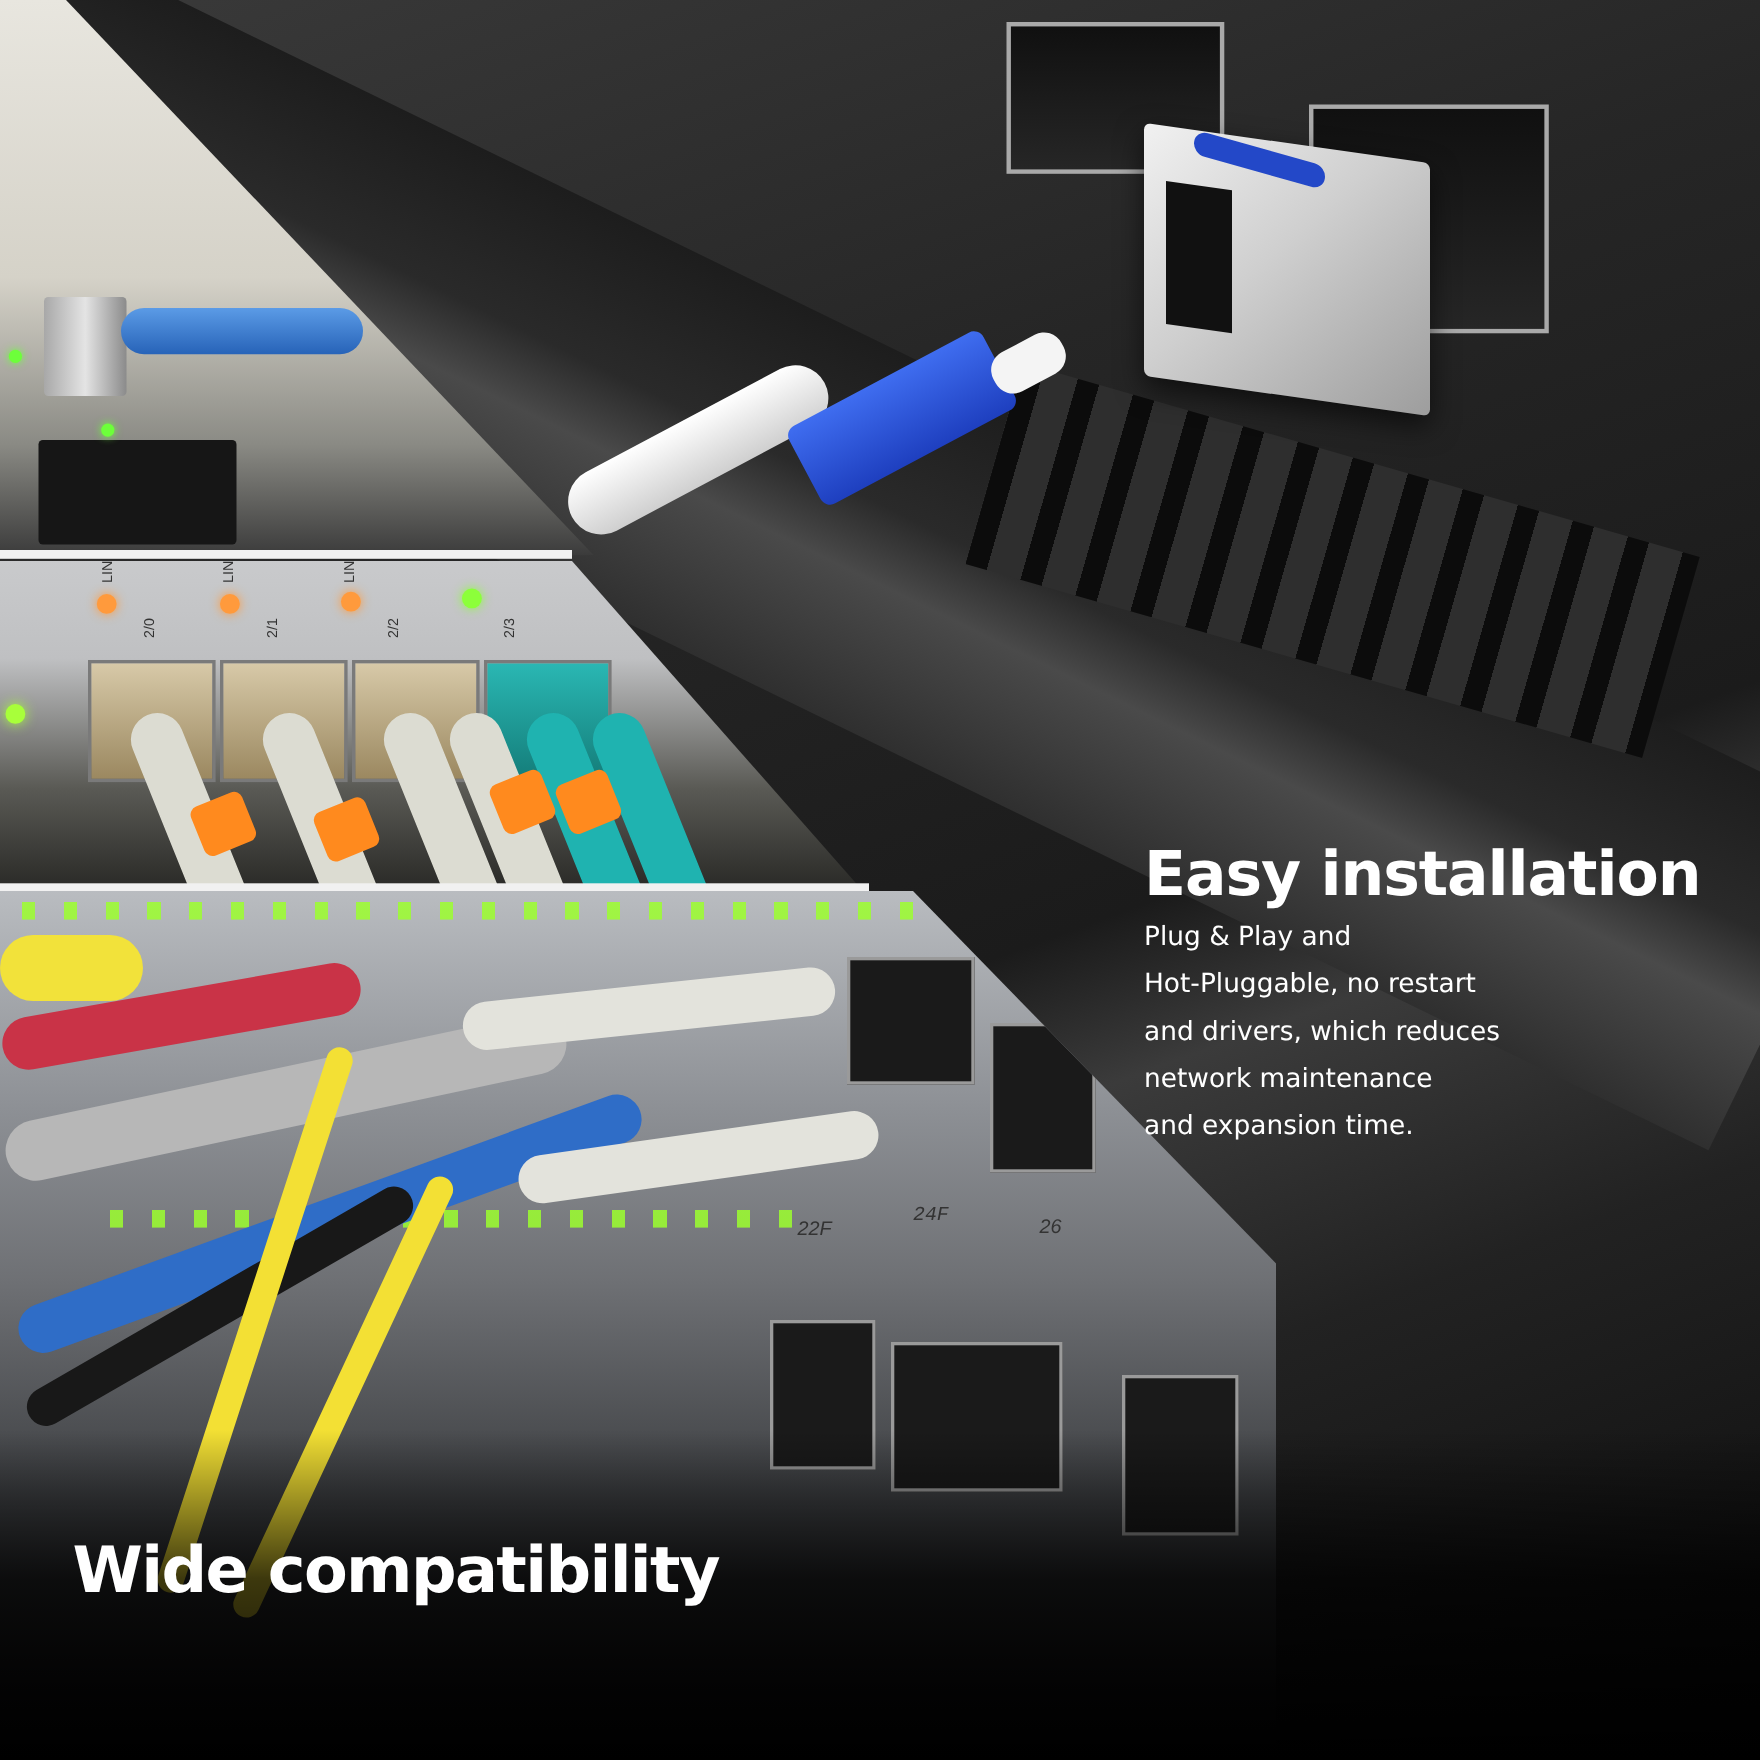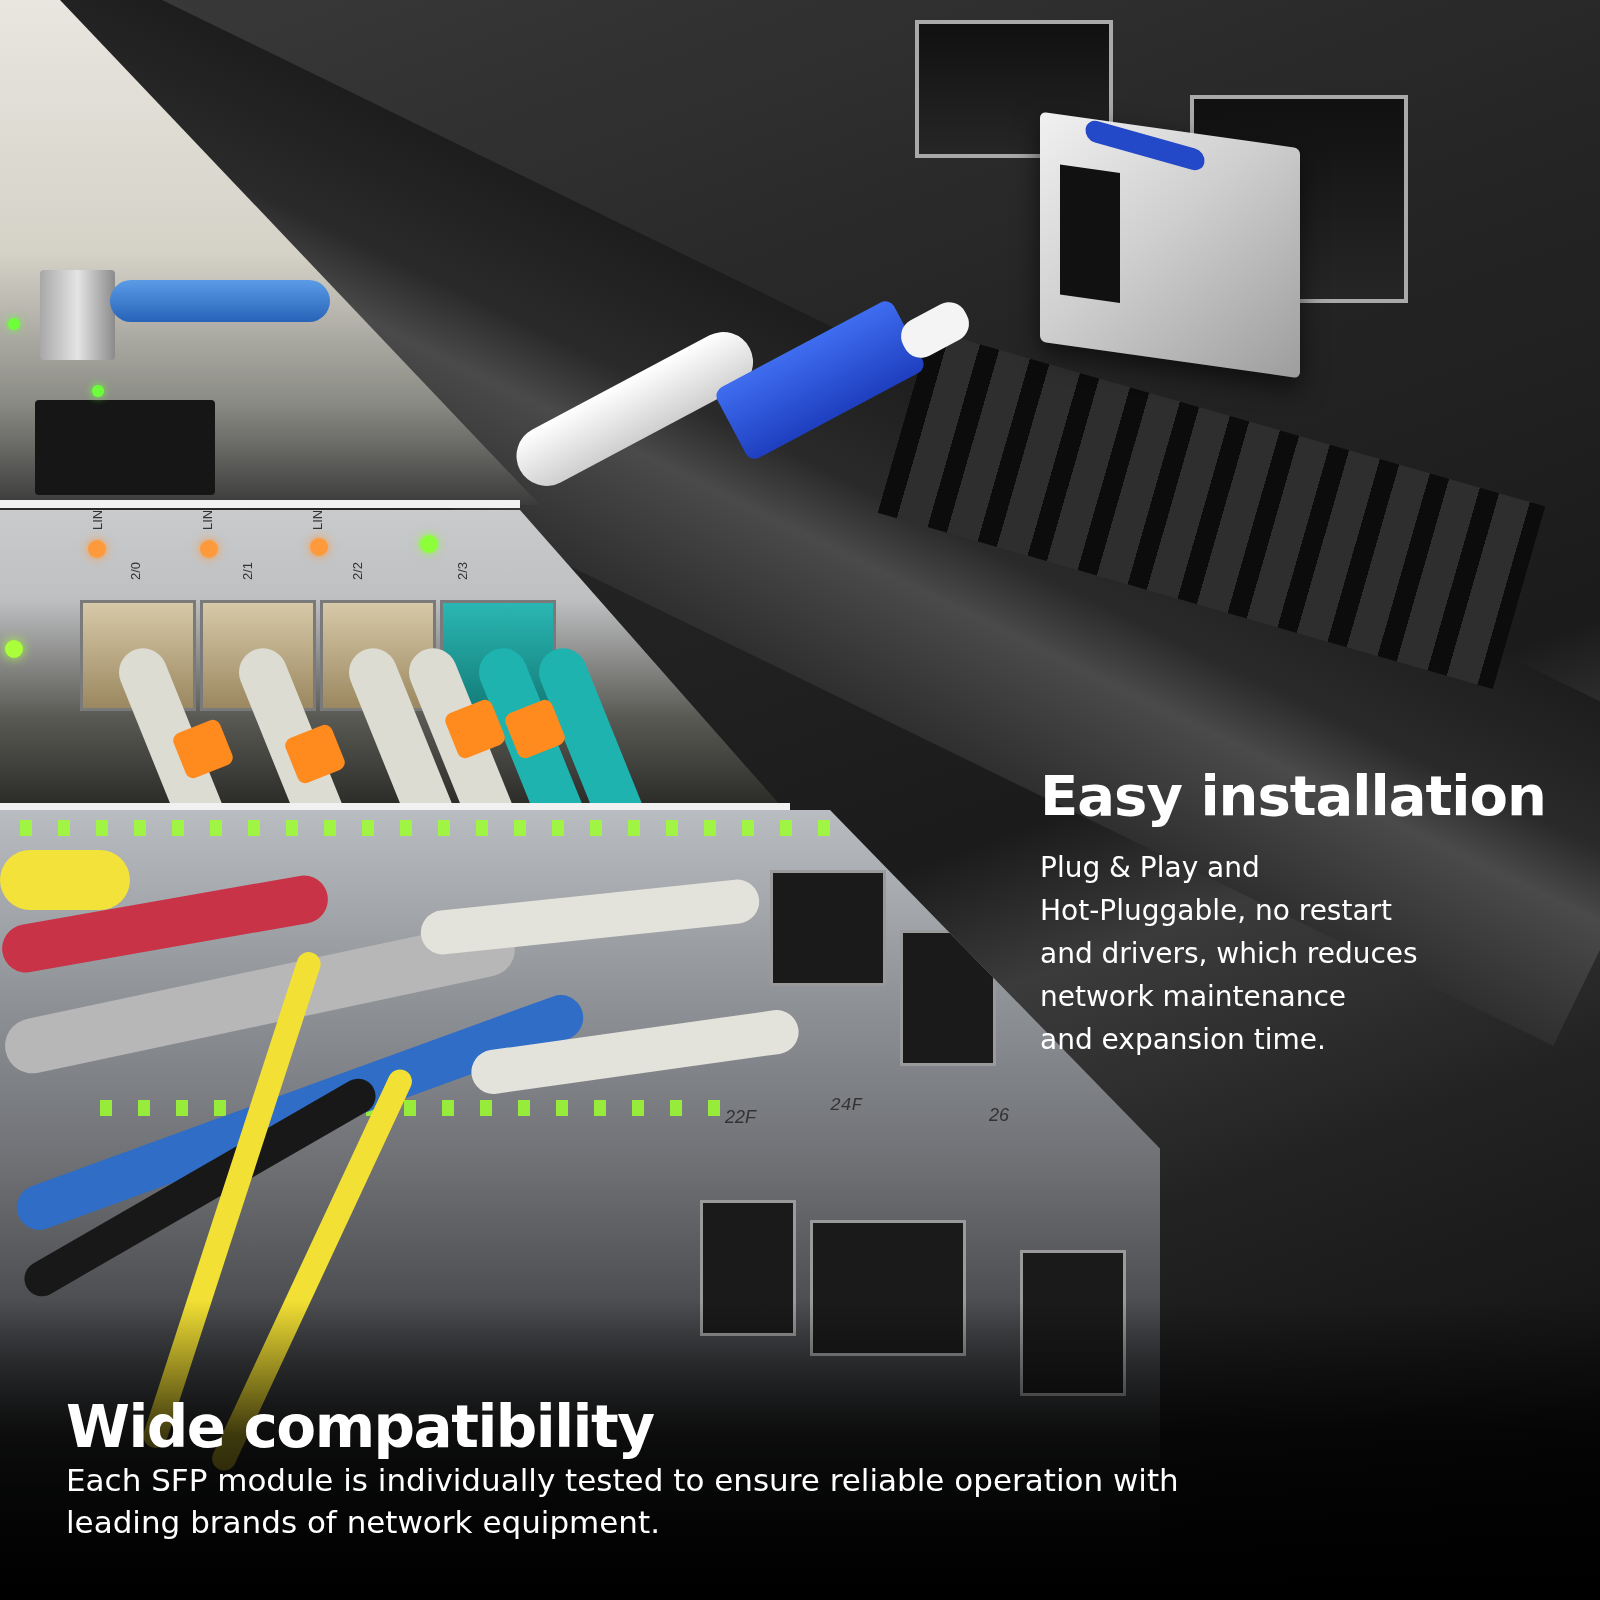--- a/index.html
+++ b/index.html
@@ -50,21 +50,21 @@
   
   .div1{position:absolute;left:0;top:500px;width:520px;height:8px;background:#f1f1f1;}
   .div2{position:absolute;left:0;top:803px;width:790px;height:8px;background:#f1f1f1;}
 
   
   .shade{position:absolute;left:0;top:1300px;width:1600px;height:300px;background:linear-gradient(180deg,rgba(0,0,0,0) 0%,rgba(0,0,0,.75) 45%,#000 100%);}
 
   
   .easy{position:absolute;left:1040px;top:766px;width:540px;color:#fff;}
   .easy h2{margin:0;font-family:"DejaVu Sans",sans-serif;font-weight:bold;font-size:56px;letter-spacing:-1px;line-height:60px;}
-  .easy p{margin:20px 0 0 0;font-family:"DejaVu Sans",sans-serif;font-size:28px;line-height:43px;white-space:pre-line;}
+  .easy p{margin:4px 0 0 0;font-family:"DejaVu Sans",sans-serif;font-size:24px;line-height:43px;white-space:pre-line;}
   .wide{position:absolute;left:66px;top:1395px;width:1400px;color:#fff;}
   .wide h2{margin:0;font-family:"DejaVu Sans",sans-serif;font-weight:bold;font-size:58px;letter-spacing:-1.5px;line-height:64px;}
   .wide p{margin:0;font-family:"DejaVu Sans",sans-serif;font-size:31px;line-height:42px;white-space:pre-line;}
 </style>
 </head>
 <body>
 
 <div class="stage">
 
   <div class="device">
@@ -134,32 +134,30 @@
     <div class="wire" style="left:300px;top:240px;width:24px;height:440px;background:#f3e034;transform:rotate(25deg);"></div>
     <div class="wire" style="left:420px;top:85px;width:340px;height:44px;background:#e3e3dc;transform:rotate(-6deg);"></div>
     <div class="wire" style="left:470px;top:220px;width:330px;height:44px;background:#e3e3dc;transform:rotate(-8deg);"></div>
     <div class="cage" style="left:770px;top:60px;width:110px;height:110px;"></div>
     <div class="cage" style="left:900px;top:120px;width:90px;height:130px;"></div>
     <div class="cage" style="left:700px;top:390px;width:90px;height:130px;"></div>
     <div class="cage" style="left:810px;top:410px;width:150px;height:130px;"></div>
     <div class="cage" style="left:1020px;top:440px;width:100px;height:140px;"></div>
     <span class="num" style="left:725px;top:265px;margin-top:32px;">22F</span>
     <span class="num" style="left:830px;top:285px;font-family:Liberation Mono, monospace;">24F</span>
-    <span class="num" style="left:989px;top:295px;">26</span>
+    <span class="num" style="left:945px;top:295px;">26</span>
   </div>
 
   <div class="shade"></div>
 
   <div class="easy">
     <h2>Easy installation</h2>
     <p>Plug &amp; Play and
 Hot-Pluggable, no restart
 and drivers, which reduces
 network maintenance
 and expansion time.</p>
   </div>
 
   <div class="wide">
     <h2>Wide compatibility</h2>
-    <p>Each SFP module is individually tested to ensure reliable operation with
-leading brands of network equipment.</p>
   </div>
 </div>
 
 </body></html>

